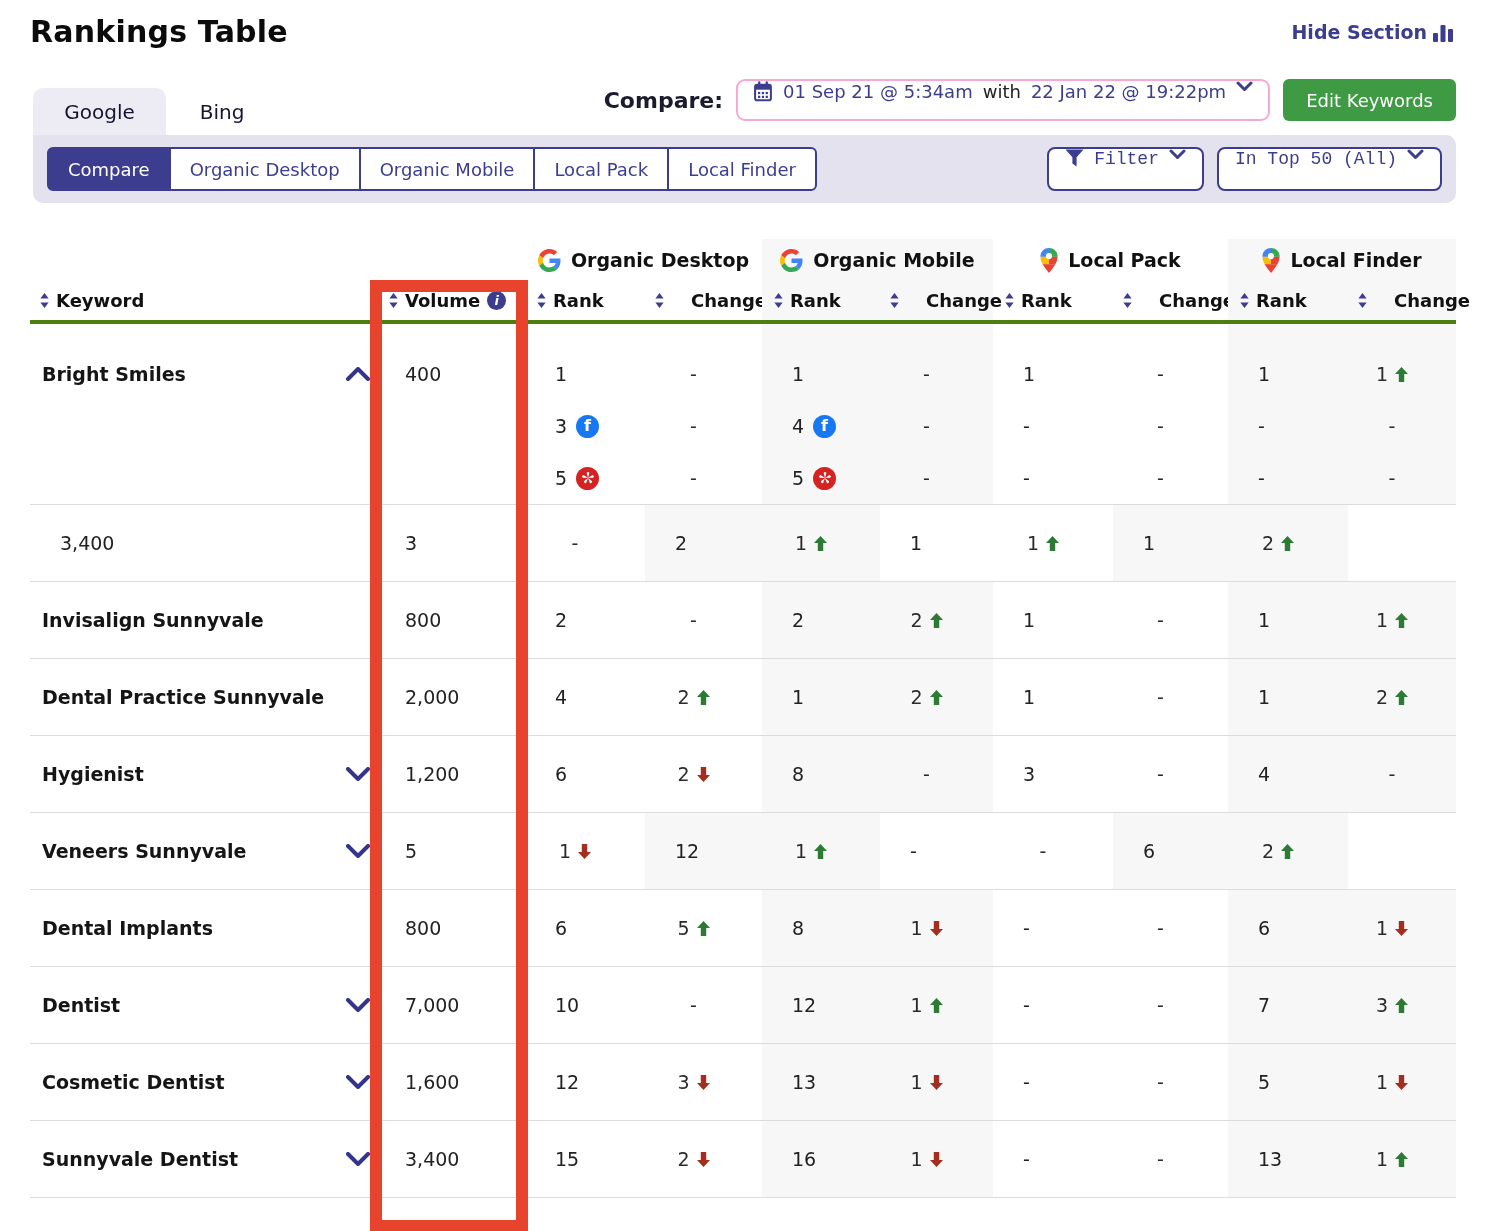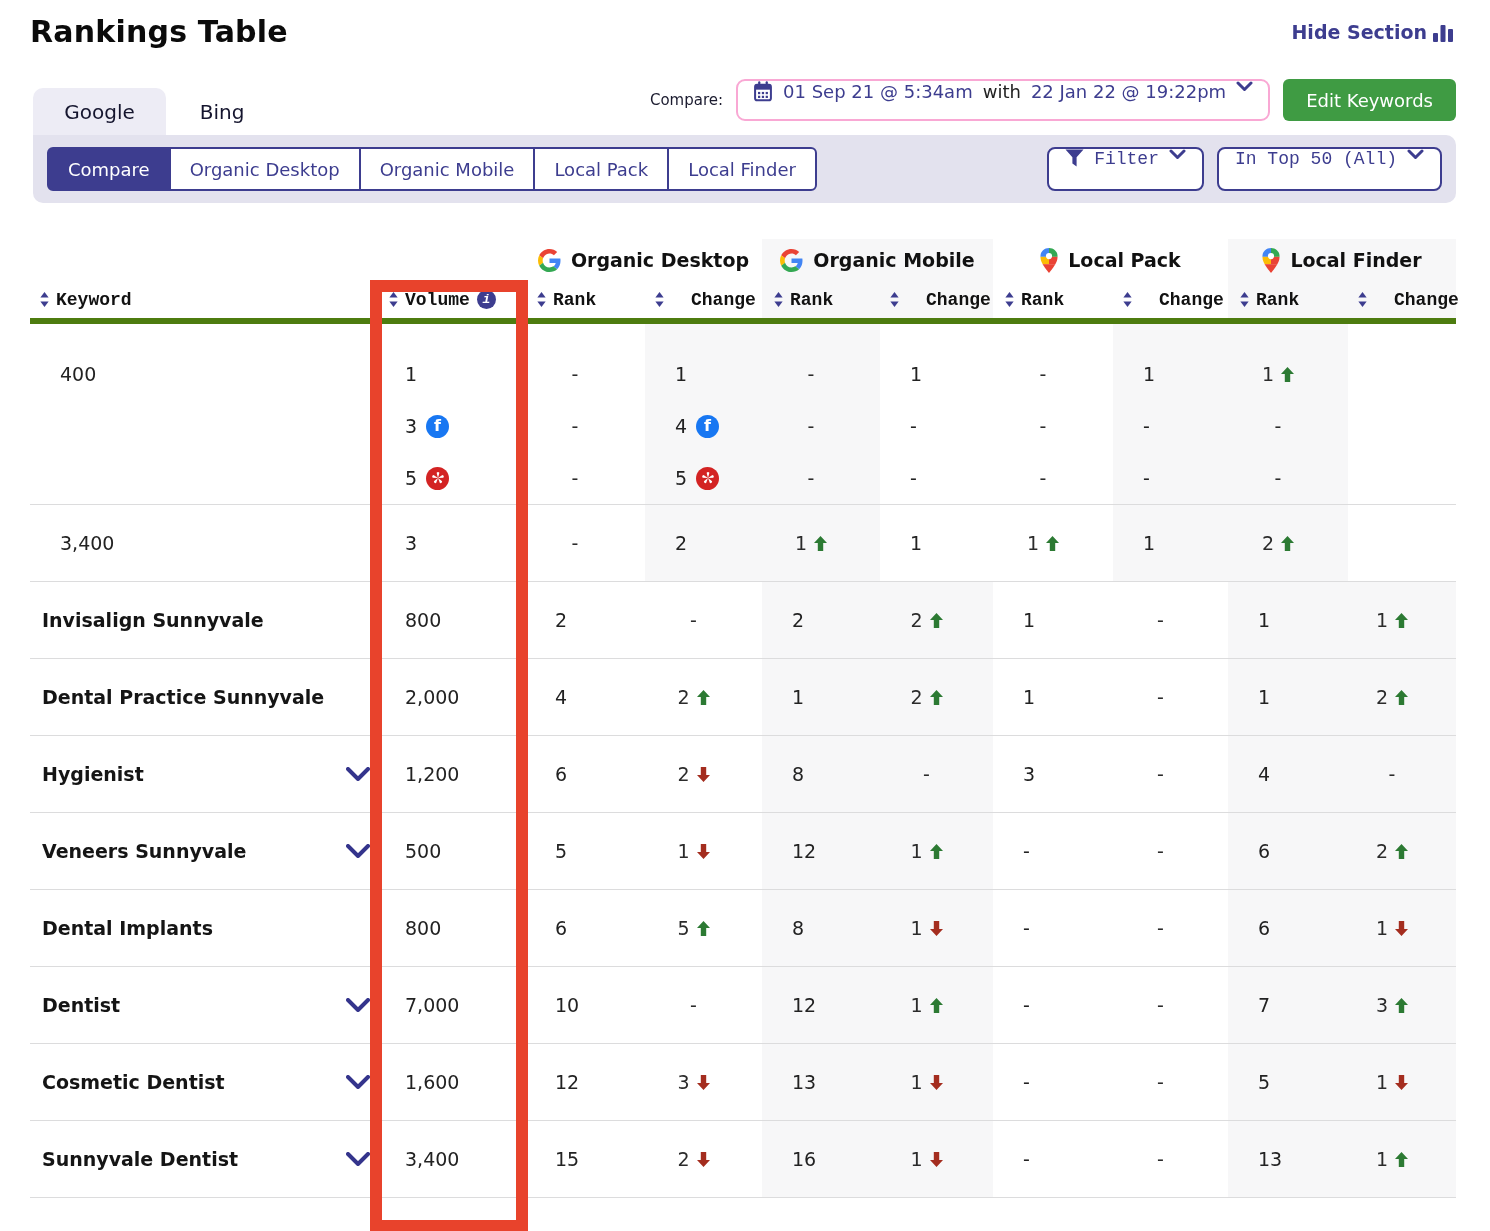--- a/index.html
+++ b/index.html
@@ -13,21 +13,21 @@
   .hide-section { display:flex; align-items:center; gap:5px; color:#3d3d8f; font-size:19px; font-weight:600; cursor:pointer; }
 
   
   .controls { margin:30px 34px 0 33px; }
   .tabs-row { display:flex; align-items:flex-end; height:56px; }
   .tab { width:133px; height:47px; display:flex; align-items:center; justify-content:center;
          font-size:20px; color:#15152e; cursor:pointer; }
   .tab.active { background:#edecf5; border-radius:10px 10px 0 0; }
   .tab.bing { width:112px; }
   .compare-cluster { margin-left:auto; align-self:flex-start; display:flex; align-items:center; gap:13px; height:42px; }
-  .compare-label { font-size:15px; font-weight:400; color:#1b1b2f; }
+  .compare-label { font-size:22px; font-weight:700; color:#1b1b2f; }
   .date-box { height:42px; border:2px solid #f9a8d4; border-radius:9px; background:#fff;
               display:flex; align-items:flex-start; gap:10px; padding:0 15px; font-size:18px; cursor:pointer; }
   .date-box .dt { color:#3d3d8f; }
   .date-box .with { color:#222; }
   .green-btn { height:42px; background:#3f9b43; border:none; border-radius:6px; color:#fff;
                font-size:18px; padding:0 23px; display:flex; align-items:center; cursor:pointer;
                font-family:inherit; }
 
   .filter-bar { height:68px; background:#e3e2ee; border-radius:0 10px 10px 10px;
                 display:flex; align-items:center; padding:0 14px; }
@@ -42,21 +42,21 @@
   .outline-btn { height:44px; border:2px solid #3d3d8f; border-radius:8px; background:#fff; color:#3d3d8f;
                  font-size:18px; padding:0 16px; display:flex; align-items:flex-start; gap:10px; cursor:pointer;
                  font-family:Liberation Mono, monospace; }
 
   
   .table-wrap { margin:36px 34px 0 30px; --cols:345px 150px 120px 117px 118px 113px 120px 115px 120px 108px; }
   .ghead, .shead, .trow { display:grid; grid-template-columns:var(--cols); }
   .ghead { height:42px; }
   .gcell { grid-column:span 2; display:flex; align-items:center; justify-content:center; gap:10px;
            font-weight:700; font-size:19px; color:#111; }
-  .shead { height:43px; border-bottom:6px solid #4d7c0f;font-family:Liberation Mono, monospace; }
+  .shead { height:43px; border-bottom:4px solid #4d7c0f; }
   .hcell { display:flex; align-items:center; gap:7px; font-weight:700; font-size:18px; color:#111; cursor:pointer; }
   .hcell.kh { padding-left:10px; }
   .hcell.vh { padding-left:14px; }
   .hcell.rh { padding-left:12px; }
   .hcell.ch { padding-left:10px;gap:27px; }
   .shade { background:#f7f7f8; }
 
   .trow { border-bottom:1px solid #dcdcdd; min-height:77px; }
   .cell { display:flex; flex-direction:column; justify-content:center; }
   .multi .cell { justify-content:flex-start; padding-top:24px; }
@@ -328,20 +328,30 @@
               <path d="M4.5 0 8.6 5.4H.4Z" fill="#3d3d8f"></path>
               <path d="M4.5 15 8.6 9.6H.4Z" fill="#3d3d8f"></path>
             </svg>
           </span>
           <span>Change</span>
         </div>
       </div>
     <div id="table-rows">
         <div class="trow multi">
           <div class="cell">
+            <div class="line kwrow">
+              <span class="kw">Bright Smiles</span>
+              <span class="expander">
+                <svg width="24" height="14" viewBox="0 0 24 14">
+                  <path d="M2 12 12 2 22 12" fill="none" stroke="#34348c" stroke-width="4" stroke-linecap="round" stroke-linejoin="round"></path>
+                </svg>
+              </span>
+            </div>
+          </div>
+          <div class="cell">
             <div class="line vline">400</div>
           </div>
           <div class="cell">
             <div class="line rline">
               <span>1</span>
             </div>
             <div class="line rline">
               <span>3</span>
               <span class="ic">
                 <span class="badge fb">f</span>
@@ -713,23 +723,20 @@
             <div class="line kwrow">
               <span class="kw">Veneers Sunnyvale</span>
               <span class="expander">
                 <svg width="24" height="14" viewBox="0 0 24 14">
                   <path d="M2 2 12 12 22 2" fill="none" stroke="#34348c" stroke-width="4" stroke-linecap="round" stroke-linejoin="round"></path>
                 </svg>
               </span>
             </div>
           </div>
           <div class="cell">
-            <div class="line vline">500</div>
-          </div>
-          <div class="cell">
             <div class="line rline">
               <span>5</span>
             </div>
           </div>
           <div class="cell">
             <div class="line cline">
               <span>1</span>
               <span class="ic">
                 <svg width="13" height="15" viewBox="0 0 13 15">
                   <path d="M6.5 15 0 8h3.8V0h5.4v8H13Z" fill="#a42d1f"></path>

